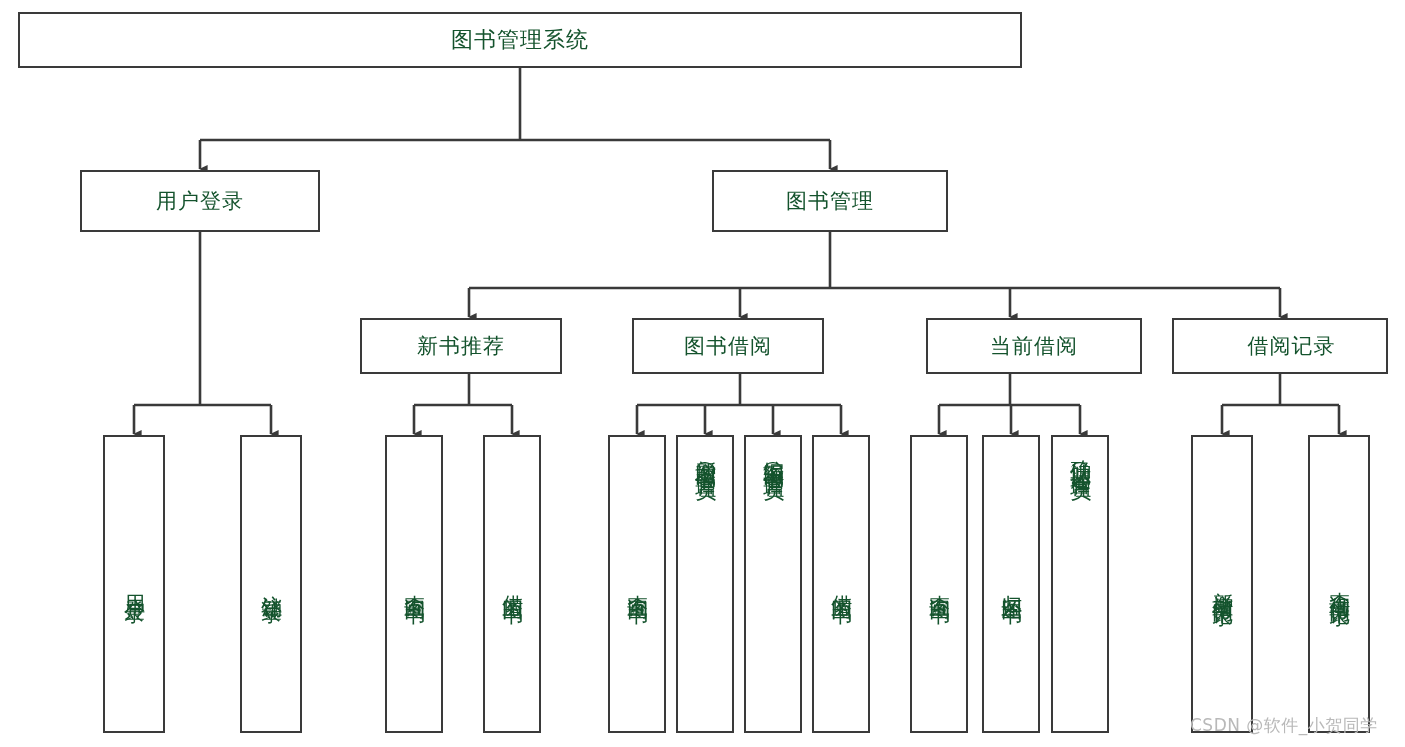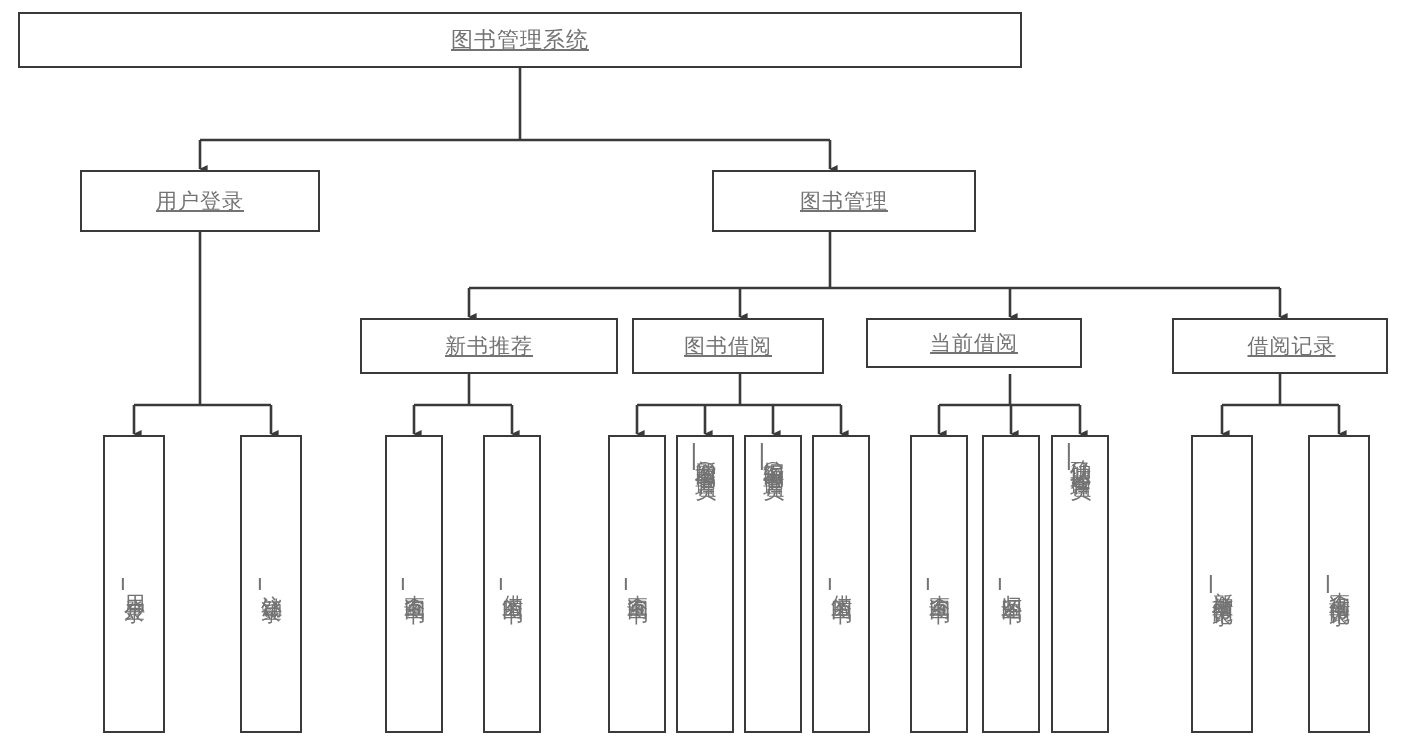--- a/index.html
+++ b/index.html
@@ -30,27 +30,26 @@
     position: absolute;
     box-sizing: border-box;
     background: #ffffff;
     border: 2px solid #3a3a3a;
     display: flex;
     align-items: center;
     justify-content: center;
     z-index: 2;
   }
   .node-label {
-    color: #737373;
+    color: #14532d;
     font-size: 21px;
     line-height: 1.18;
     letter-spacing: 1px;
     white-space: nowrap;
     text-align: center;
-    text-decoration: underline;
   }
   .node.root .node-label { font-size: 22px; }
   .node.level2 .node-label { font-size: 21px; }
   .node.level3 .node-label { font-size: 21px; }
 
   .node.leaf {
     align-items: flex-start;
     justify-content: center;
     padding-top: 6px;
   }
@@ -123,30 +122,30 @@
       </g>
   </svg>
 
   <div id="node-group">
       <div class="node root" style="left: 18px; top: 12px; width: 1004px; height: 56px;">
         <span class="node-label">图书管理系统</span>
       </div>
       <div class="node level2" style="left: 80px; top: 170px; width: 240px; height: 62px;">
         <span class="node-label">用户登录</span>
       </div>
-      <div class="node level2" style="left: 712px; top: 170px; width: 264px; height: 62px;">
+      <div class="node level2" style="left: 712px; top: 170px; width: 236px; height: 62px;">
         <span class="node-label">图书管理</span>
       </div>
-      <div class="node level3" style="left: 360px; top: 318px; width: 258px; height: 56px;">
+      <div class="node level3" style="left: 360px; top: 318px; width: 202px; height: 56px;">
         <span class="node-label">新书推荐</span>
       </div>
       <div class="node level3" style="left: 632px; top: 318px; width: 192px; height: 56px;">
         <span class="node-label">图书借阅</span>
       </div>
-      <div class="node level3" style="left: 866px; top: 318px; width: 216px; height: 50px;">
+      <div class="node level3" style="left: 926px; top: 318px; width: 216px; height: 56px;">
         <span class="node-label">当前借阅</span>
       </div>
       <div class="node level3" style="left: 1172px; top: 318px; width: 216px; height: 56px; padding-left: 23px;">
         <span class="node-label">借阅记录</span>
       </div>
       <div class="node leaf short" style="left: 103px; top: 435px; width: 62px; height: 298px; align-items: center; padding-top: 0px;">
         <span class="node-label">用户登录</span>
       </div>
       <div class="node leaf short" style="left: 240px; top: 435px; width: 62px; height: 298px; align-items: center; padding-top: 0px;">
         <span class="node-label">注销登录</span>
@@ -179,13 +178,14 @@
         <span class="node-label">确认归还（管理员）</span>
       </div>
       <div class="node leaf" style="left: 1191px; top: 435px; width: 62px; height: 298px; align-items: center; padding-top: 0px;">
         <span class="node-label">新增借阅记录</span>
       </div>
       <div class="node leaf" style="left: 1308px; top: 435px; width: 62px; height: 298px; align-items: center; padding-top: 0px;">
         <span class="node-label">查询借阅记录</span>
       </div>
     </div>
 
+  <div class="watermark" style="left: 1190px; top: 714px;">CSDN @软件_小贺同学</div>
 </div>
 
 </body></html>

